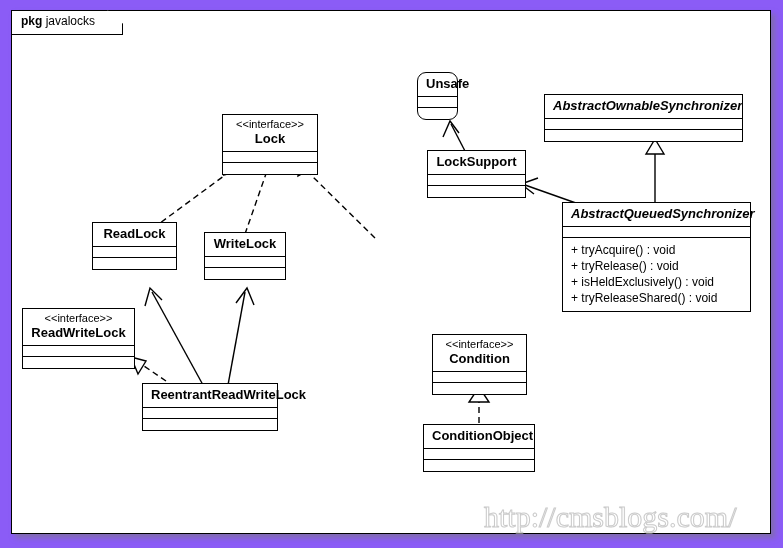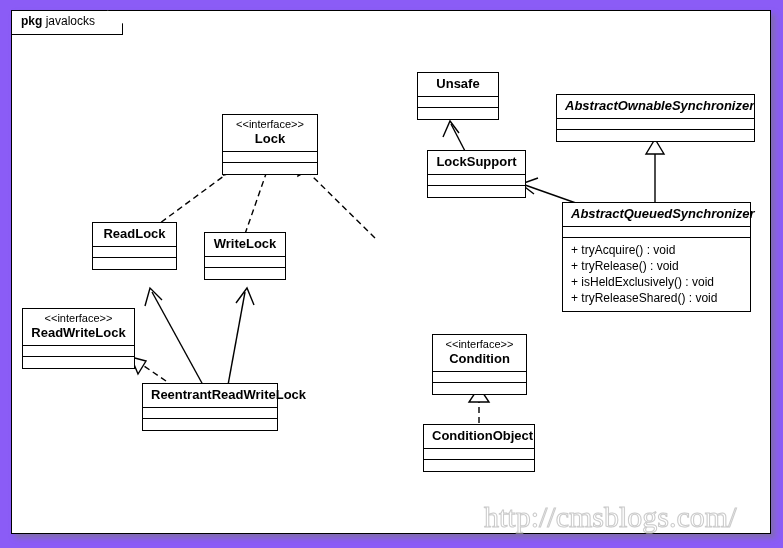--- a/index.html
+++ b/index.html
@@ -220,37 +220,37 @@
 
   <div class="uml-box" style="left:222px; top:114px; width:96px;">
     <div class="uml-head">
       <span class="stereo">&lt;&lt;interface&gt;&gt;</span>
       <span class="cname">Lock</span>
     </div>
     <div class="uml-attrs"></div>
     <div class="uml-ops"></div>
   </div>
 
-  <div class="uml-box" style="left:417px; top:72px; width:82px;">
+  <div class="uml-box" style="left:417px; top:72px; width:41px;border-radius:9px;">
     <div class="uml-head">
       <span class="cname">Unsafe</span>
     </div>
     <div class="uml-attrs"></div>
     <div class="uml-ops"></div>
   </div>
 
   <div class="uml-box" style="left:427px; top:150px; width:99px;">
     <div class="uml-head">
       <span class="cname">LockSupport</span>
     </div>
     <div class="uml-attrs"></div>
     <div class="uml-ops"></div>
   </div>
 
-  <div class="uml-box" style="left:556px; top:94px; width:199px;">
+  <div class="uml-box" style="left:544px; top:94px; width:199px;">
     <div class="uml-head">
       <span class="cname abstract">AbstractOwnableSynchronizer</span>
     </div>
     <div class="uml-attrs"></div>
     <div class="uml-ops"></div>
   </div>
 
   <div class="uml-box" style="left:562px; top:202px; width:189px;">
     <div class="uml-head">
       <span class="cname abstract">AbstractQueuedSynchronizer</span>

